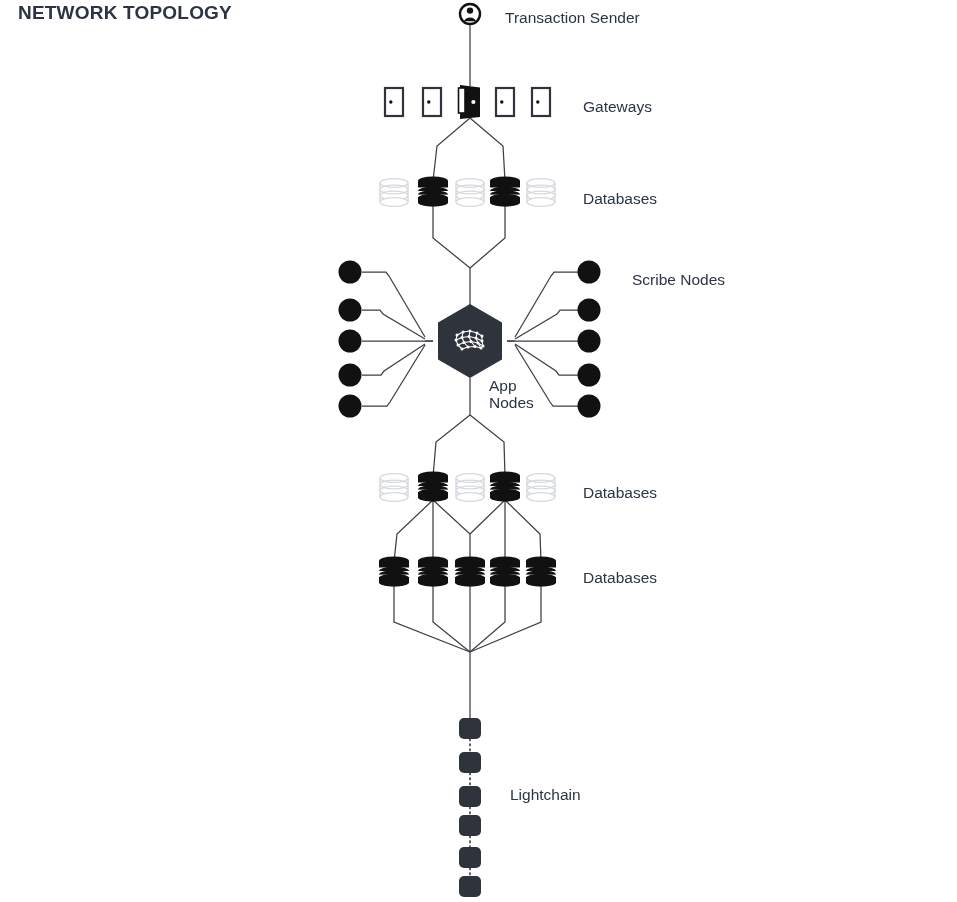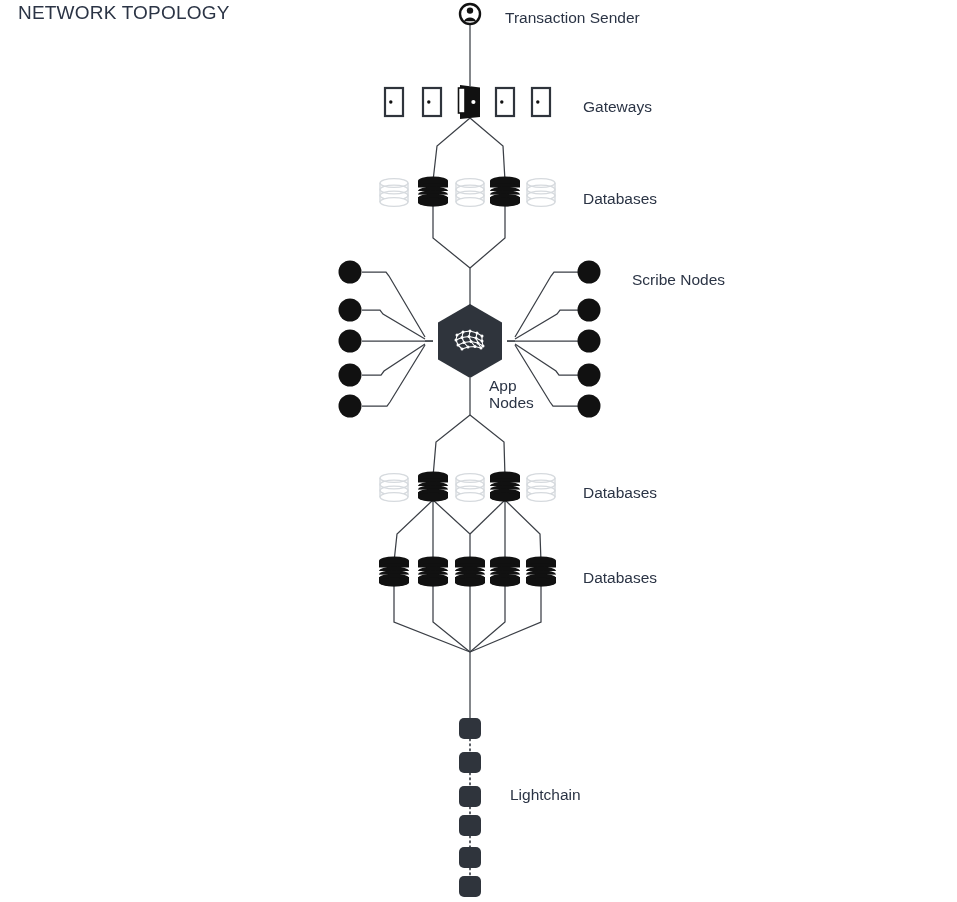--- a/index.html
+++ b/index.html
@@ -19,21 +19,21 @@
   #canvas-root {
     position: relative;
     width: 957px;
     height: 902px;
   }
   #title {
     position: absolute;
     left: 18px;
     top: 2px;
     font-size: 19px;
-    font-weight: normal;
+    font-weight: bold;
     letter-spacing: 0.2px;
     color: #2b3445;
     font-family: "Liberation Sans", sans-serif;
   }
   svg#topology {
     position: absolute;
     left: 0;
     top: 0;
     width: 957px;
     height: 902px;

